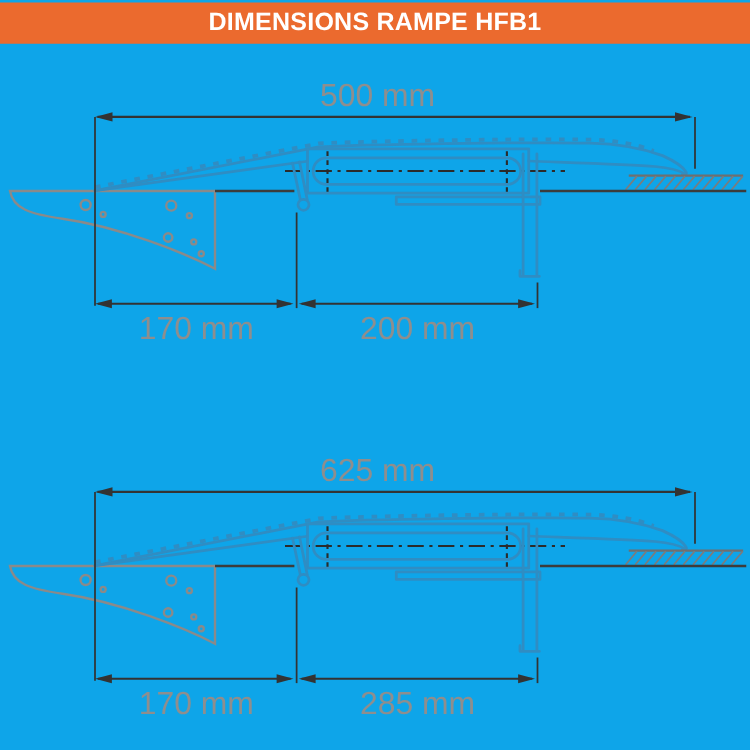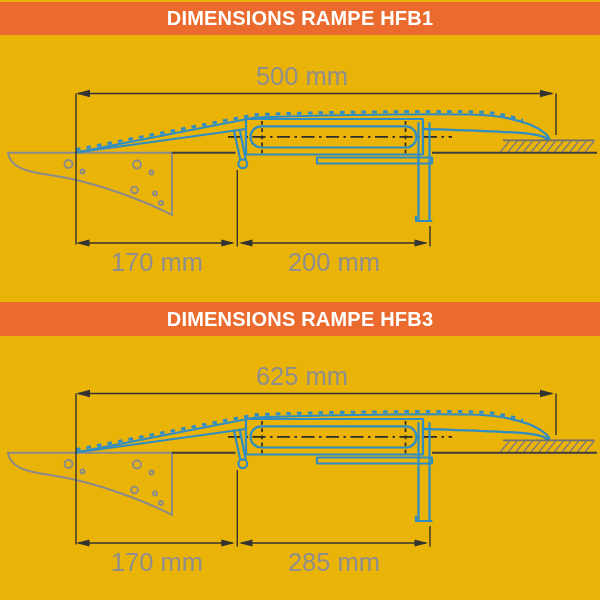--- a/index.html
+++ b/index.html
@@ -1,17 +1,17 @@
 <!DOCTYPE html>
 <html><head>
 <meta charset="utf-8">
 <style>
   html,body{margin:0;padding:0;background:#ffffff;}
   .page{
-    position:relative;width:600px;height:600px;background:#eab308;overflow:hidden;
+    position:relative;width:600px;height:600px;background:#0ea5e9;overflow:hidden;
     font-family:"Liberation Sans", sans-serif;
   }
   .bar{
     position:absolute;left:0;width:600px;background:#eb6a2e;
     display:flex;align-items:center;justify-content:center;
   }
   .bar span{
     color:#ffffff;font-weight:700;font-size:20px;letter-spacing:.2px;
     font-family:"Liberation Sans", sans-serif;
   }
@@ -121,23 +121,20 @@
 
   <div class="diagram d1">
     <svg width="600" height="240" viewBox="0 0 600 240">
       <use href="#ramp-sym"></use>
       <text class="dim-label" x="302" y="45" text-anchor="middle">500 mm</text>
       <text class="dim-label" x="157" y="231" text-anchor="middle">170 mm</text>
       <text class="dim-label" x="334" y="231" text-anchor="middle">200 mm</text>
     </svg>
   </div>
 
-  <header class="bar bar2">
-    <span>DIMENSIONS RAMPE HFB3</span>
-  </header>
 
   <div class="diagram d2">
     <svg width="600" height="240" viewBox="0 0 600 240">
       <use href="#ramp-sym"></use>
       <text class="dim-label" x="302" y="45" text-anchor="middle">625 mm</text>
       <text class="dim-label" x="157" y="231" text-anchor="middle">170 mm</text>
       <text class="dim-label" x="334" y="231" text-anchor="middle">285 mm</text>
     </svg>
   </div>
 

